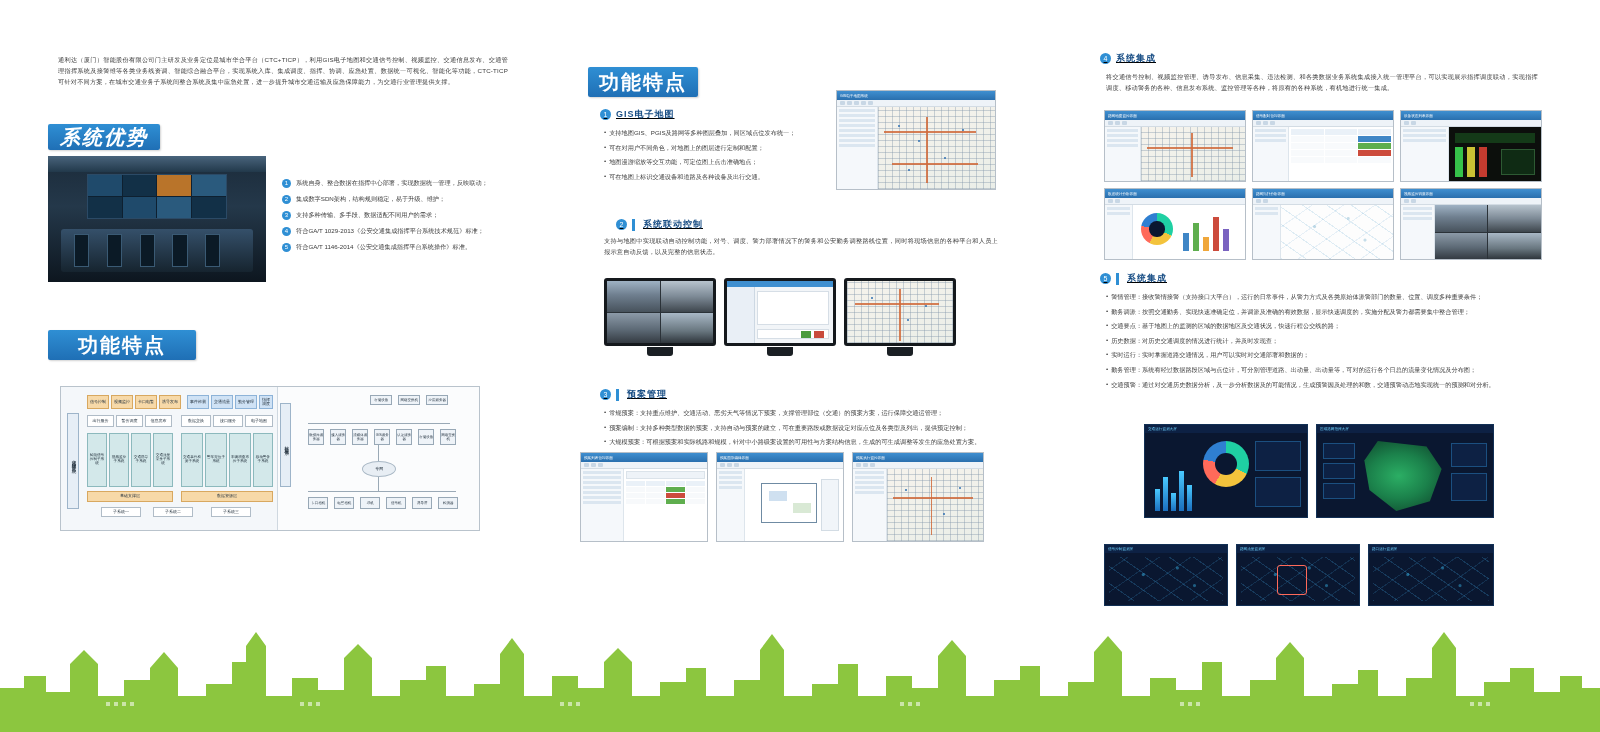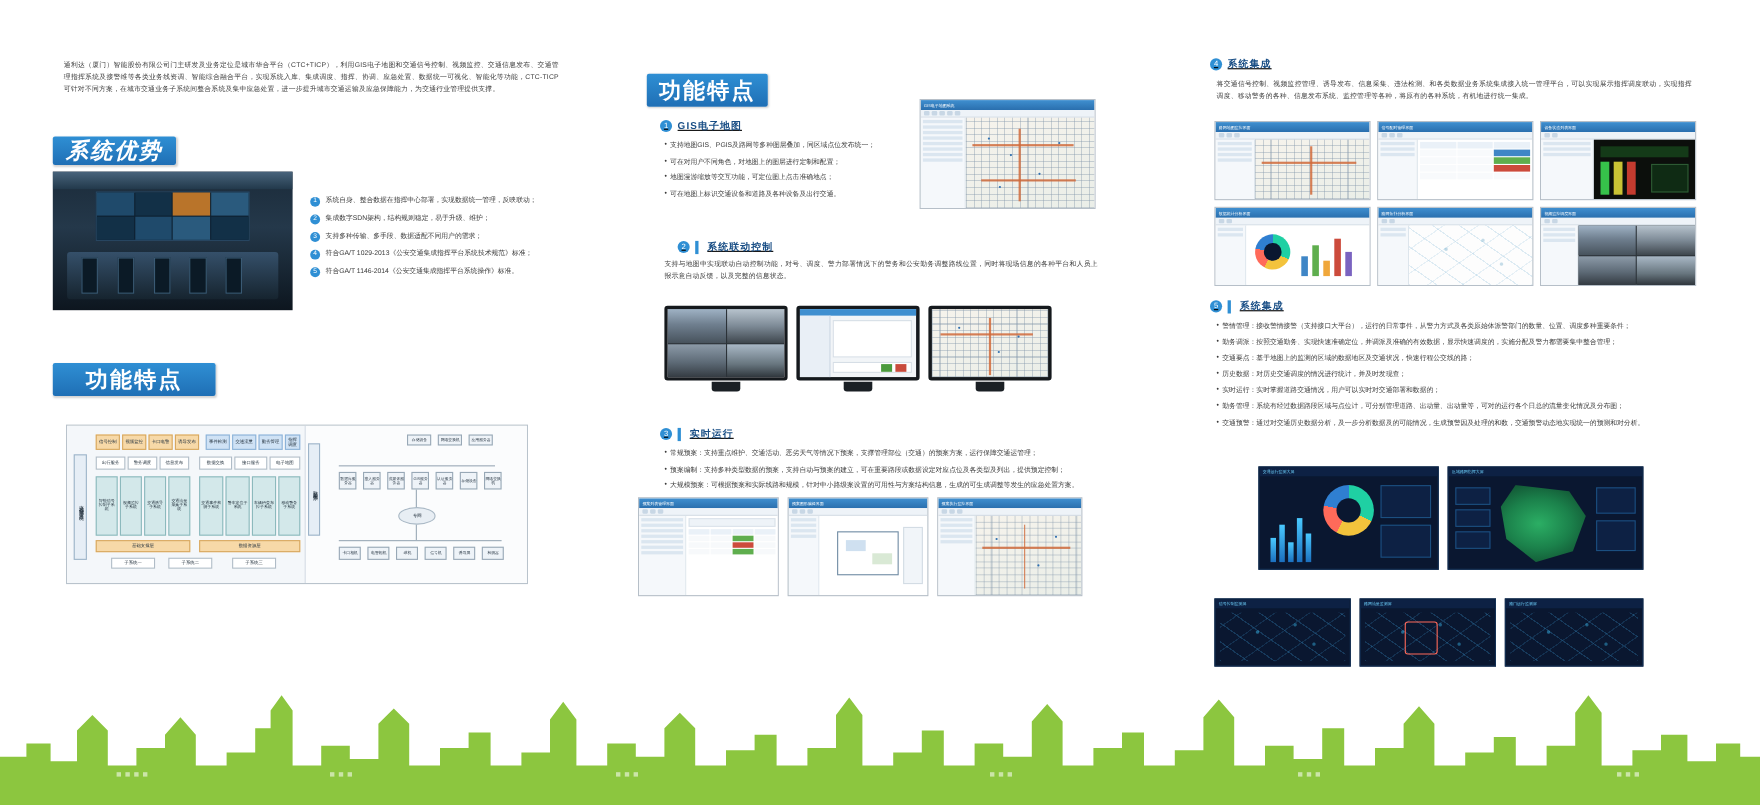--- a/index.html
+++ b/index.html
@@ -576,21 +576,21 @@
         </div>
       </div>
     </div>
     <div class="stand"></div>
 
   </div>
 
   <div class="subhead" style="left:600px; top:388px;">
     <div class="circ">3</div>
     <div class="sh-bar"></div>
-    <div class="sh-label">实时运行</div>
+    <div class="sh-label">预案管理</div>
   </div>
 
   <div class="bullet-list" style="left:604px; top:408px; width:396px;">
     <div class="dash-row">
       <div class="dash-mark">•</div>
       <div class="bullet-text">常规预案：支持重点维护、交通活动、恶劣天气等情况下预案，支撑管理部位（交通）的预案方案，运行保障交通运管理；</div>
     </div>
     <div class="dash-row">
       <div class="dash-mark">•</div>
       <div class="bullet-text">预案编制：支持多种类型数据的预案，支持自动与预案的建立，可在重要路段或数据设定对应点位及各类型及列出，提供预定控制；</div>

